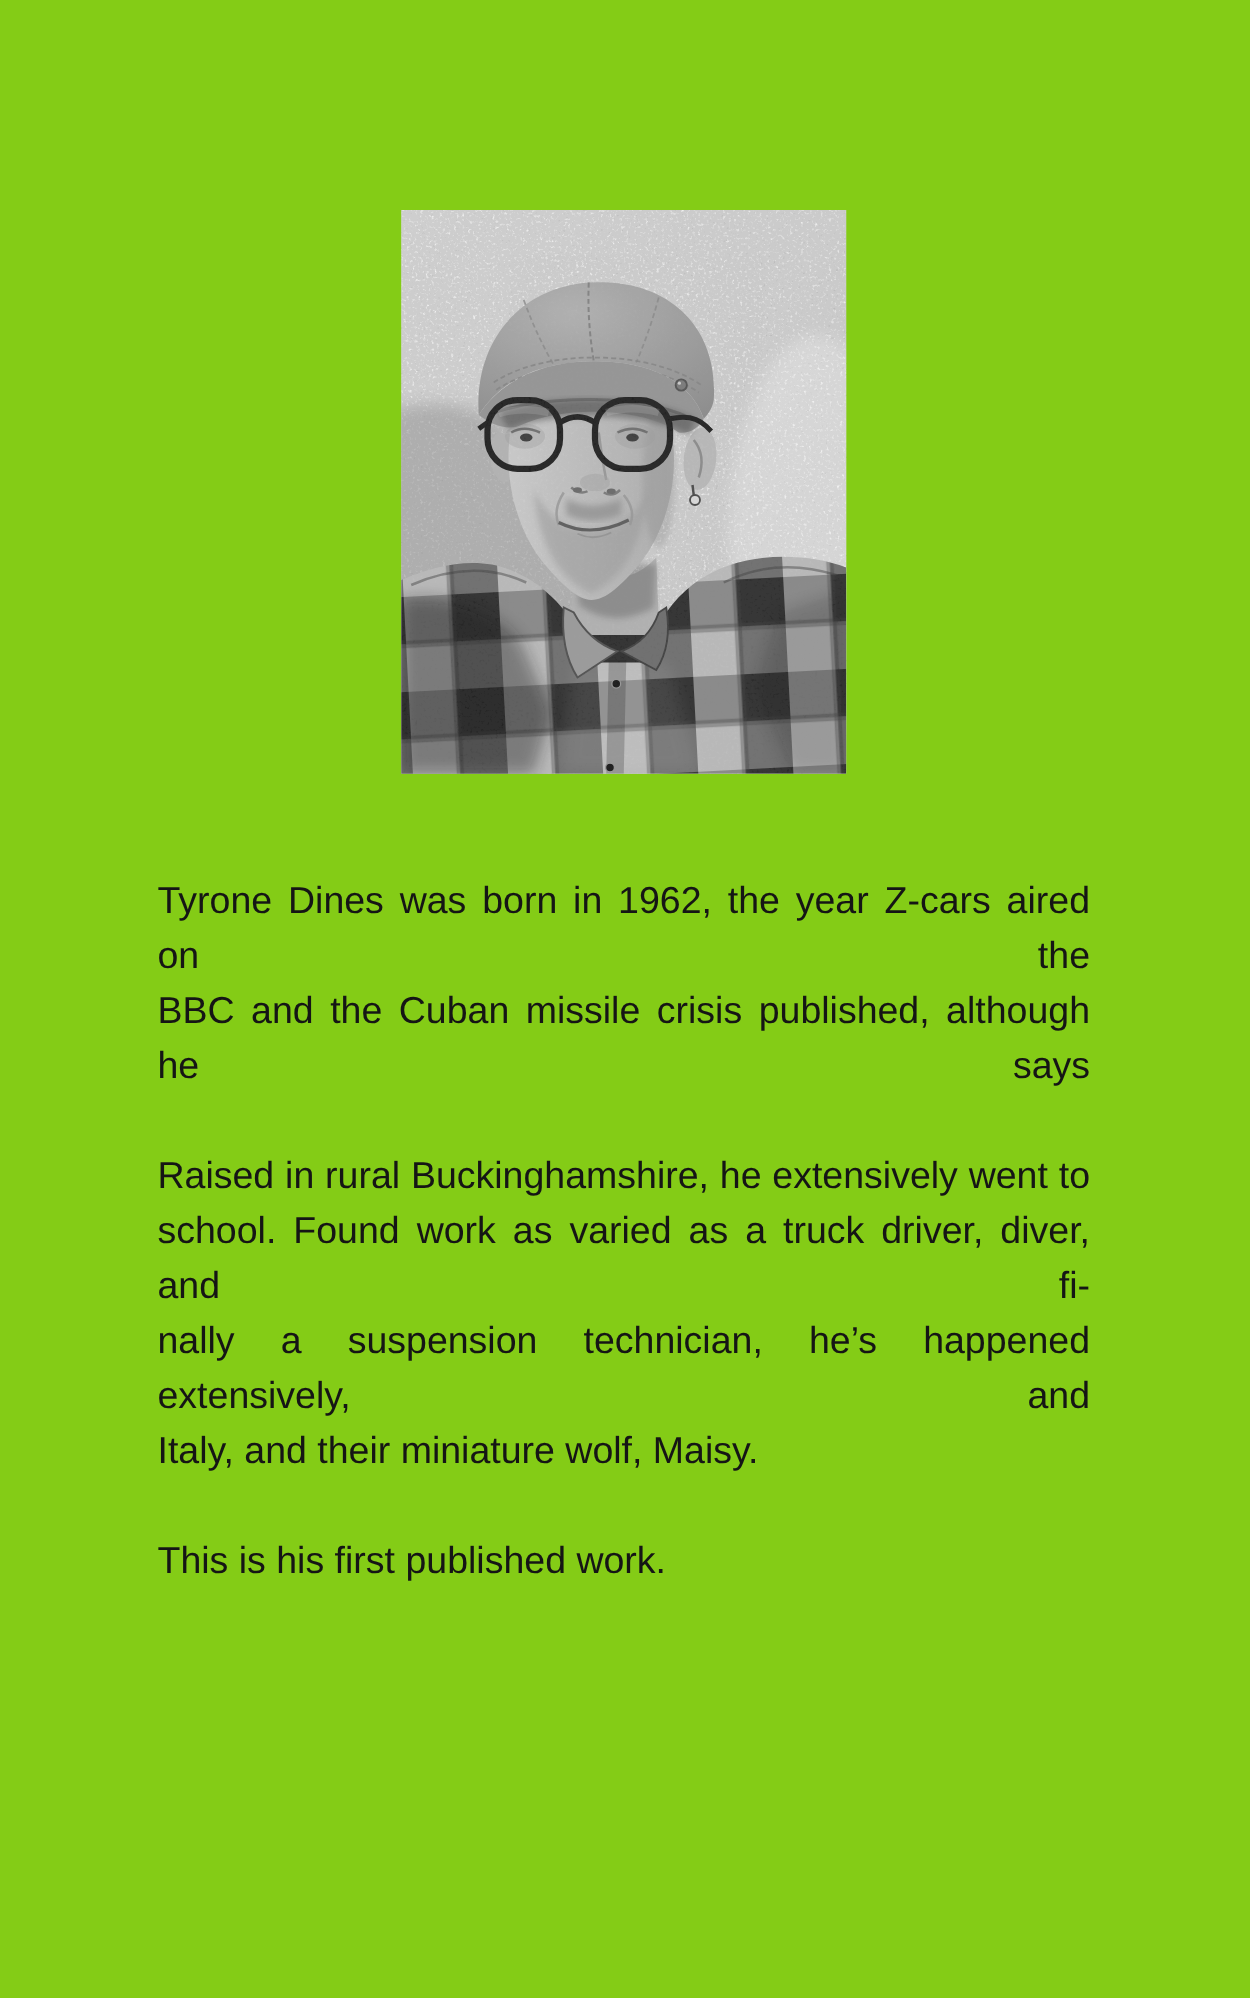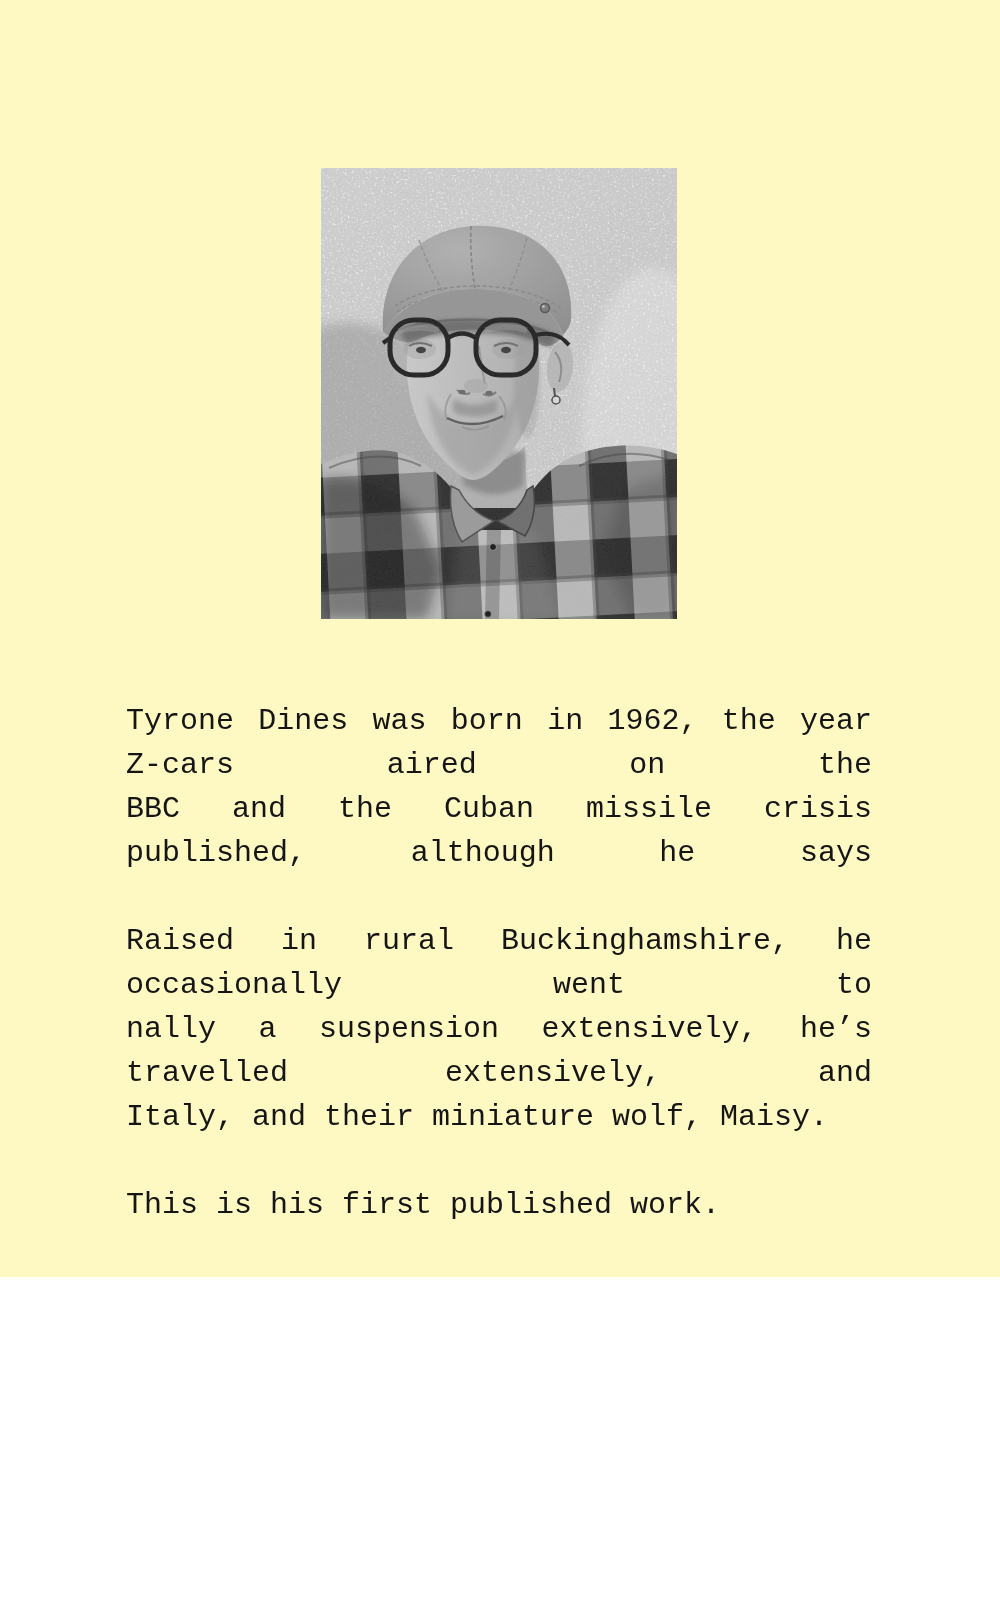--- a/index.html
+++ b/index.html
@@ -1,22 +1,22 @@
 <!DOCTYPE html>
 <html><head>
 <meta charset="utf-8">
 <style>
   html, body { margin: 0; padding: 0; background: #ffffff; }
   .page {
     position: relative;
     width: 1000px;
-    height: 1277px;
-    background: #fef9c3;
+    height: 1598px;
+    background: #84cc16;
     overflow: hidden;
-    font-family: Liberation Mono, monospace;
+    font-family: Liberation Sans, sans-serif;
   }
   .photo {
     position: absolute;
     left: 321px;
     top: 168px;
     width: 356px;
     height: 451px;
     margin: 0;
     line-height: 0;
   }
@@ -190,22 +190,23 @@
     </svg>
   </figure>
 
   <section class="bio">
     <div>
         <div class="para">
           <div class="line">Tyrone Dines was born in 1962, the year Z-cars aired on the</div>
           <div class="line">BBC and the Cuban missile crisis published, although he says</div>
         </div>
         <div class="para">
-          <div class="line">Raised in rural Buckinghamshire, he occasionally went to</div>
-          <div class="line">nally a suspension extensively, he’s travelled extensively, and</div>
+          <div class="line">Raised in rural Buckinghamshire, he extensively went to</div>
+          <div class="line">school. Found work as varied as a truck driver, diver, and fi-</div>
+          <div class="line">nally a suspension technician, he’s happened extensively, and</div>
           <div class="line last">Italy, and their miniature wolf, Maisy.</div>
         </div>
         <div class="para">
           <div class="line last">This is his first published work.</div>
         </div>
       </div>
   </section>
 
 </div>
 

